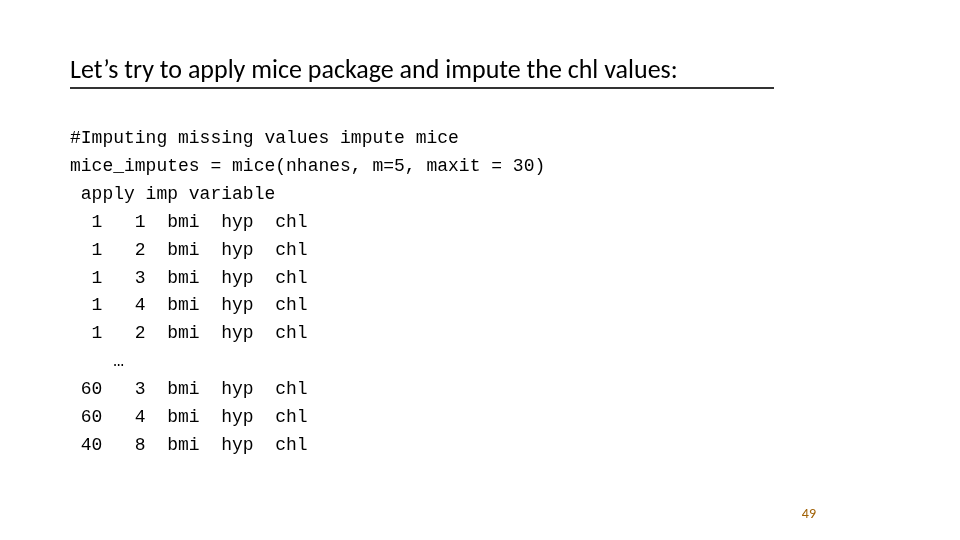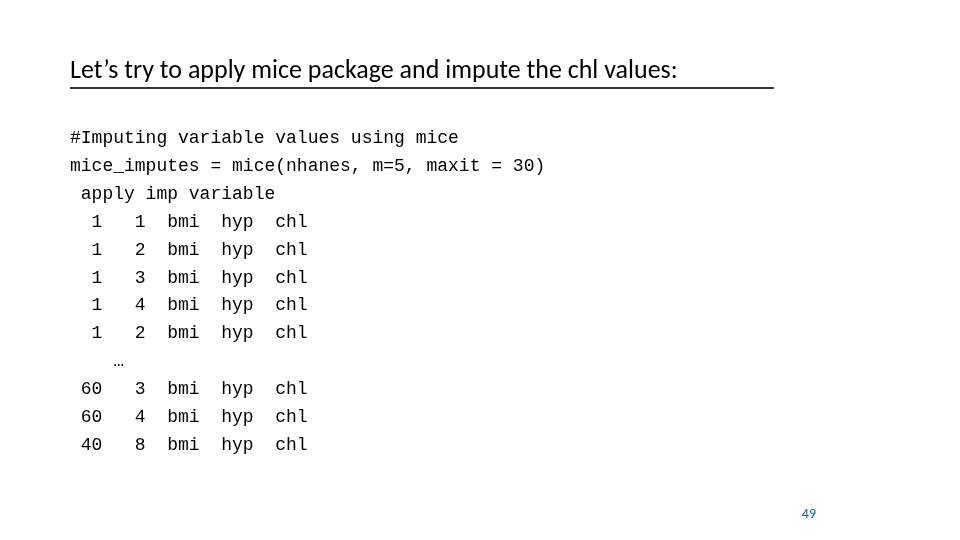--- a/index.html
+++ b/index.html
@@ -35,33 +35,33 @@
     font-size: 18px;
     line-height: 1.55;
     white-space: pre;
     color: #000;
   }
   .page-number {
     position: absolute;
     bottom: 18px;
     right: 28px;
     font-size: 14px;
-    color: #0369a1;
+    color: #a16207;
     font-family: "Calibri", "Segoe UI", Arial, sans-serif;
   }
 </style>
 </head>
 <body>
 
 <div class="slide">
   <div class="title">Let’s try to apply mice package and impute the chl values:</div>
   <div class="title-underline"></div>
 
   <div class="code-block">
-<span>#Imputing variable values using mice</span>
+<span>#Imputing missing values impute mice</span>
 <span>mice_imputes = mice(nhanes, m=5, maxit = 30)</span>
 <span> apply imp variable</span>
 <span>  1   1  bmi  hyp  chl</span>
 <span>  1   2  bmi  hyp  chl</span>
 <span>  1   3  bmi  hyp  chl</span>
 <span>  1   4  bmi  hyp  chl</span>
 <span>  1   2  bmi  hyp  chl</span>
 <span>    …</span>
 <span> 60   3  bmi  hyp  chl</span>
 <span> 60   4  bmi  hyp  chl</span>

